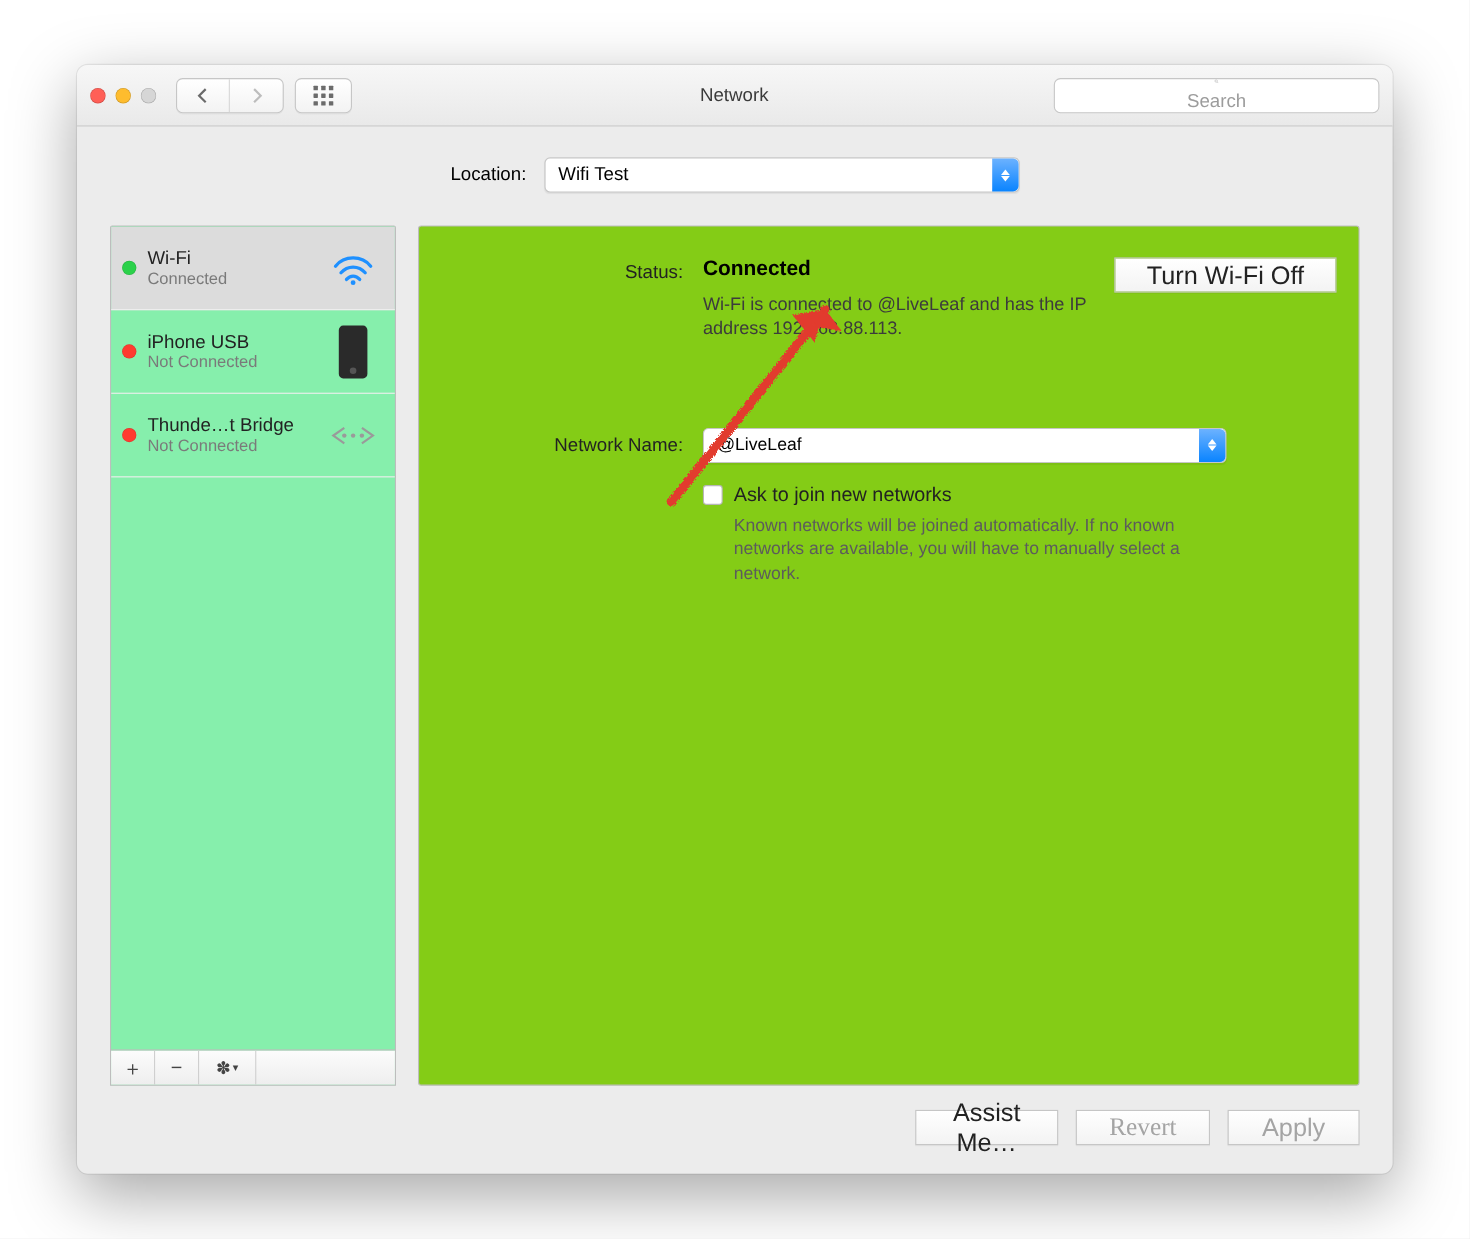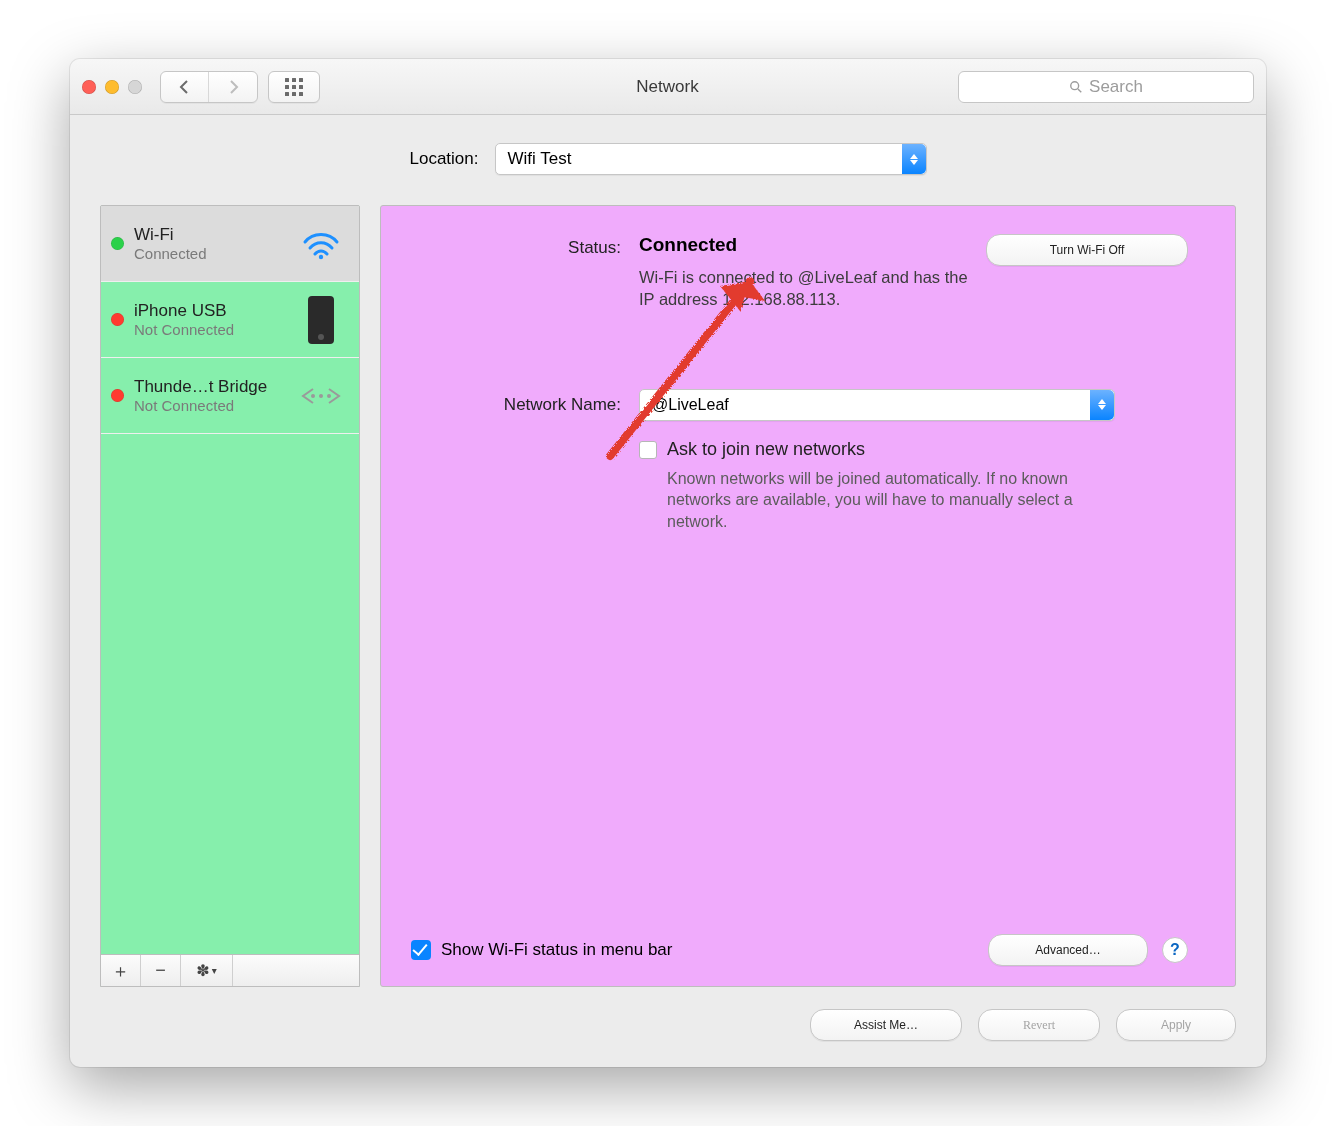--- a/index.html
+++ b/index.html
@@ -65,21 +65,21 @@
   position: absolute; left: 0; right: 1px; text-align: center;
   font-size: 17px; color: #3a3a3a; pointer-events: none;
 }
 .search-box {
   margin-left: auto;
   width: 296px; height: 32px;
   background: #fff;
   border: 1px solid #c6c6c6;
   border-radius: 6px;
   display: flex; align-items: center; justify-content: center;
-  color: #9c9c9c; font-size: 17px; gap: 6px;
+  color: #9c9c9c; font-size: 17px; gap: 6px; flex-direction: column;
 }
 .search-box svg { width: 14px; height: 14px; }
 
 .location-row {
   display: flex; align-items: center; justify-content: center;
   gap: 16px; padding: 28px 0 30px;
   font-size: 17px;
 }
 .select-frame {
   position: relative;
@@ -148,22 +148,22 @@
   width: 40px; display: flex; align-items: center; justify-content: center;
   border-right: 1px solid #cfcfcf; font-size: 18px; color: #444;
 }
 .sidebar-footer .sbtn:last-child { flex: 1; border-right: none; }
 .sidebar-footer .sbtn.gear { width: 52px; }
 
 .main {
   flex: 1;
   border: 1px solid #bdbdbd;
   border-radius: 3px;
-  background: #f0abfc;
-  padding: 28px 47px 20px 30px;
+  background: #84cc16;
+  padding: 28px 20px 20px 30px;
   display: flex; flex-direction: column;
   position: relative;
 }
 .form-row {
   display: flex; align-items: flex-start; gap: 18px;
   margin-bottom: 18px;
 }
 .form-row .label {
   width: 210px; text-align: right;
   font-size: 17px; color: #222;
@@ -173,24 +173,24 @@
 .status-value {
   font-size: 19px; font-weight: 700; color: #000;
 }
 .status-sub {
   font-size: 16.5px; color: #3c3c3c; margin-top: 10px; line-height: 1.35;
   max-width: 440px;
 }
 .mac-btn {
   background: linear-gradient(#ffffff,#f3f3f3);
   border: 1px solid #c6c6c6;
-  border-radius: 14px;
+  border-radius: 0;
   height: 32px;
   padding: 0 18px;
-  font-size: 12px;
+  font-size: 23px;
   color: #222;
   display: inline-flex; align-items: center; justify-content: center;
   box-shadow: 0 1px 0 rgba(0,0,0,0.05);
 }
 .mac-btn.disabled { color: #a4a4a4; }
 
 .checkbox-row {
   display: flex; align-items: flex-start; gap: 10px;
   margin-left: 228px; 
 }
@@ -381,39 +381,27 @@
       </div>
 
       <div class="checkbox-row">
         <input type="checkbox" style="appearance: none; border: 1px solid rgb(182, 182, 182); background: rgb(255, 255, 255); border-radius: 3px;">
         <div class="cbtext">
           <div class="cblabel">Ask to join new networks</div>
           <div class="cbsub">Known networks will be joined automatically. If no known networks are available, you will have to manually select a network.</div>
         </div>
       </div>
 
-      <div class="main-footer">
-        <div class="footer-left">
-          <input type="checkbox" checked="" style="">
-          <span>Show Wi-Fi status in menu bar</span>
-        </div>
-        <div class="footer-right">
-          <button class="mac-btn" style="width:160px;">Advanced…</button>
-          <div class="help-circle">
-            <span>?</span>
-          </div>
-        </div>
-      </div>
 
     </div>
 
   </div>
 
   <div class="bottom-bar">
-    <button class="mac-btn" style="width:152px;">Assist Me…</button>
+    <button class="mac-btn" style="width:130px;">Assist Me…</button>
     <button class="mac-btn disabled" style="width:122px;font-family:Liberation Serif, serif;">Revert</button>
     <button class="mac-btn disabled" style="width:120px;">Apply</button>
   </div>
 
   <svg class="annotation-arrow" viewBox="0 0 200 220">
     <defs>
       <filter id="rough">
           <feTurbulence baseFrequency="0.9" numOctaves="1" result="n"></feTurbulence>
           <feDisplacementMap in="SourceGraphic" in2="n" scale="1.2"></feDisplacementMap>
         </filter>

